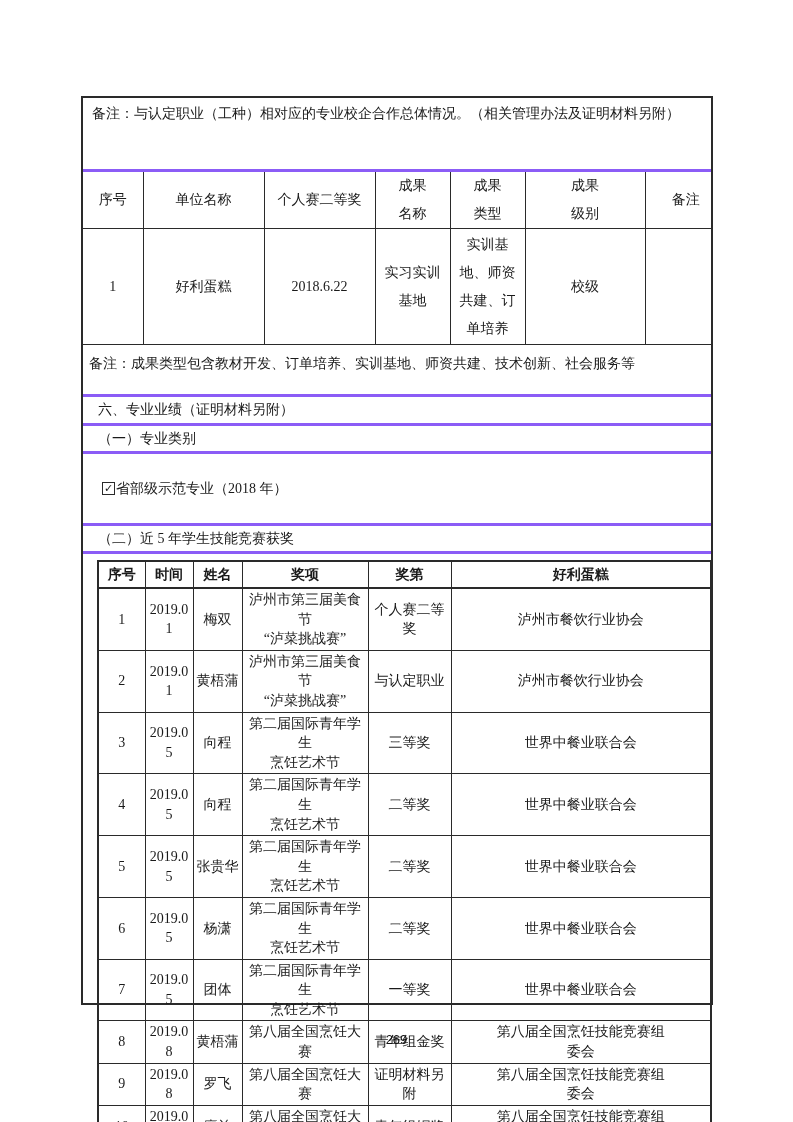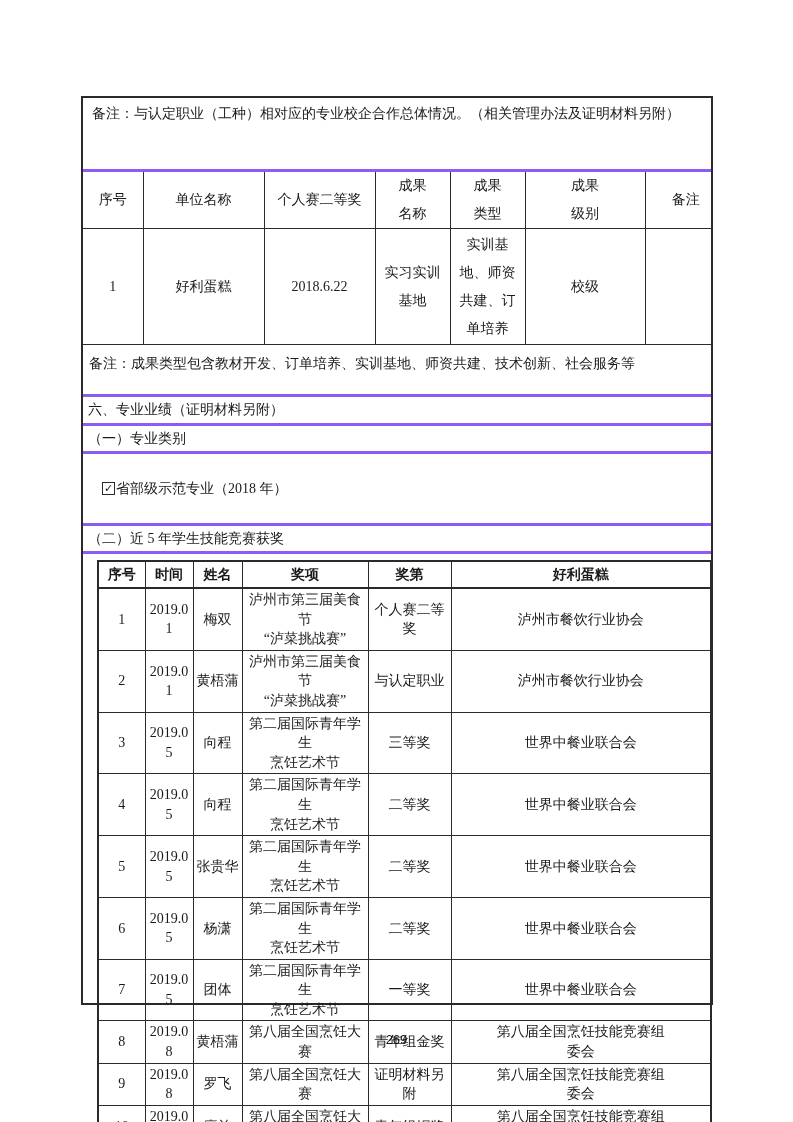--- a/index.html
+++ b/index.html
@@ -26,21 +26,21 @@
     text-align:center; vertical-align:middle;
     white-space:pre-line; line-height:2;
     overflow:hidden;
     margin-left:15px;
   }
   .top-table td:last-child { border-right:none;padding-left:15px; }
   .top-table .hdr td { height:55px; }
   .top-table .data td { height:116px; }
   .top-table .hdr { border-bottom:1px solid #2a2a2a; }
   .top-table { border-bottom:1px solid #2a2a2a; }
-  .sect { height:29px; display:flex; align-items:center; padding-left:5px; }
+  .sect { height:29px; display:flex; align-items:center; padding-left:15px; }
   .sect-sub { height:28px; }
   .checkbox-row { height:72px; display:flex; align-items:center; padding-left:19px; }
   .cb {
     display:inline-block; width:13px; height:13px; border:1px solid #2a2a2a;
     font-size:11px; line-height:11px; text-align:center; margin-right:1px;
     font-family:"DejaVu Sans",sans-serif;
   }
   .awards-wrap { height:454px; padding:6px 0 0 14px; }
   .awards {
     width:613px; border:2px solid #2a2a2a;

